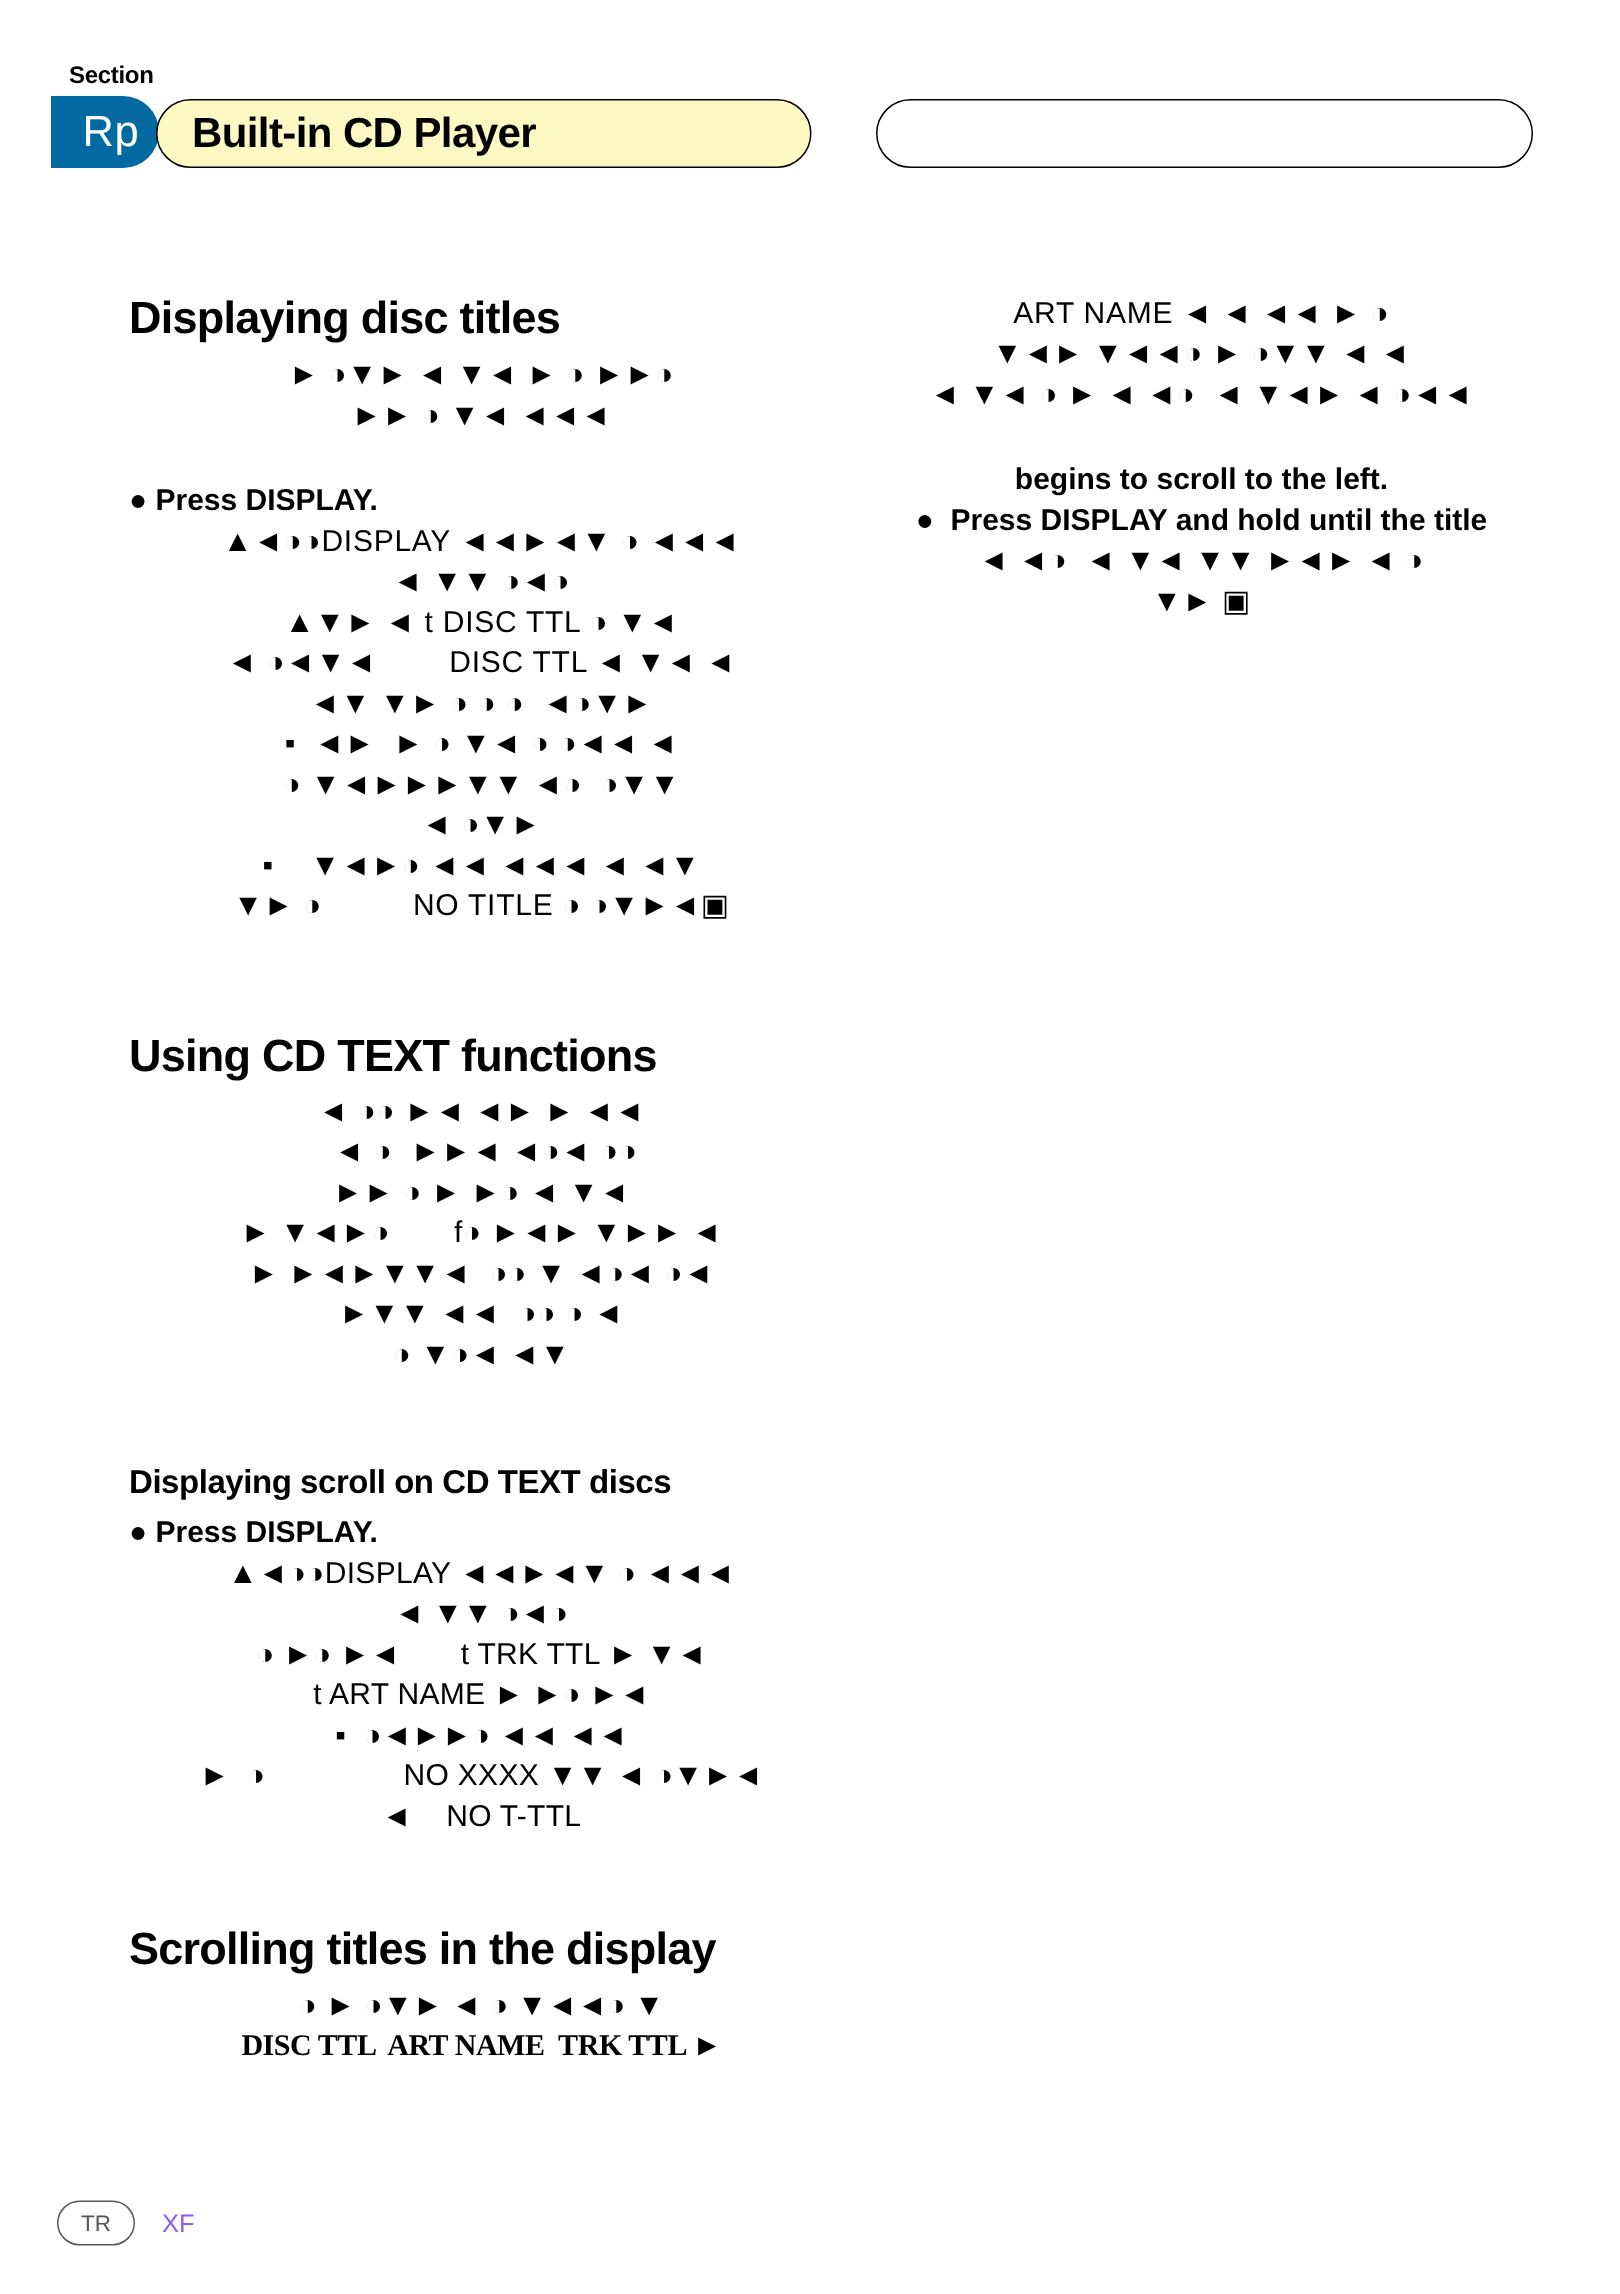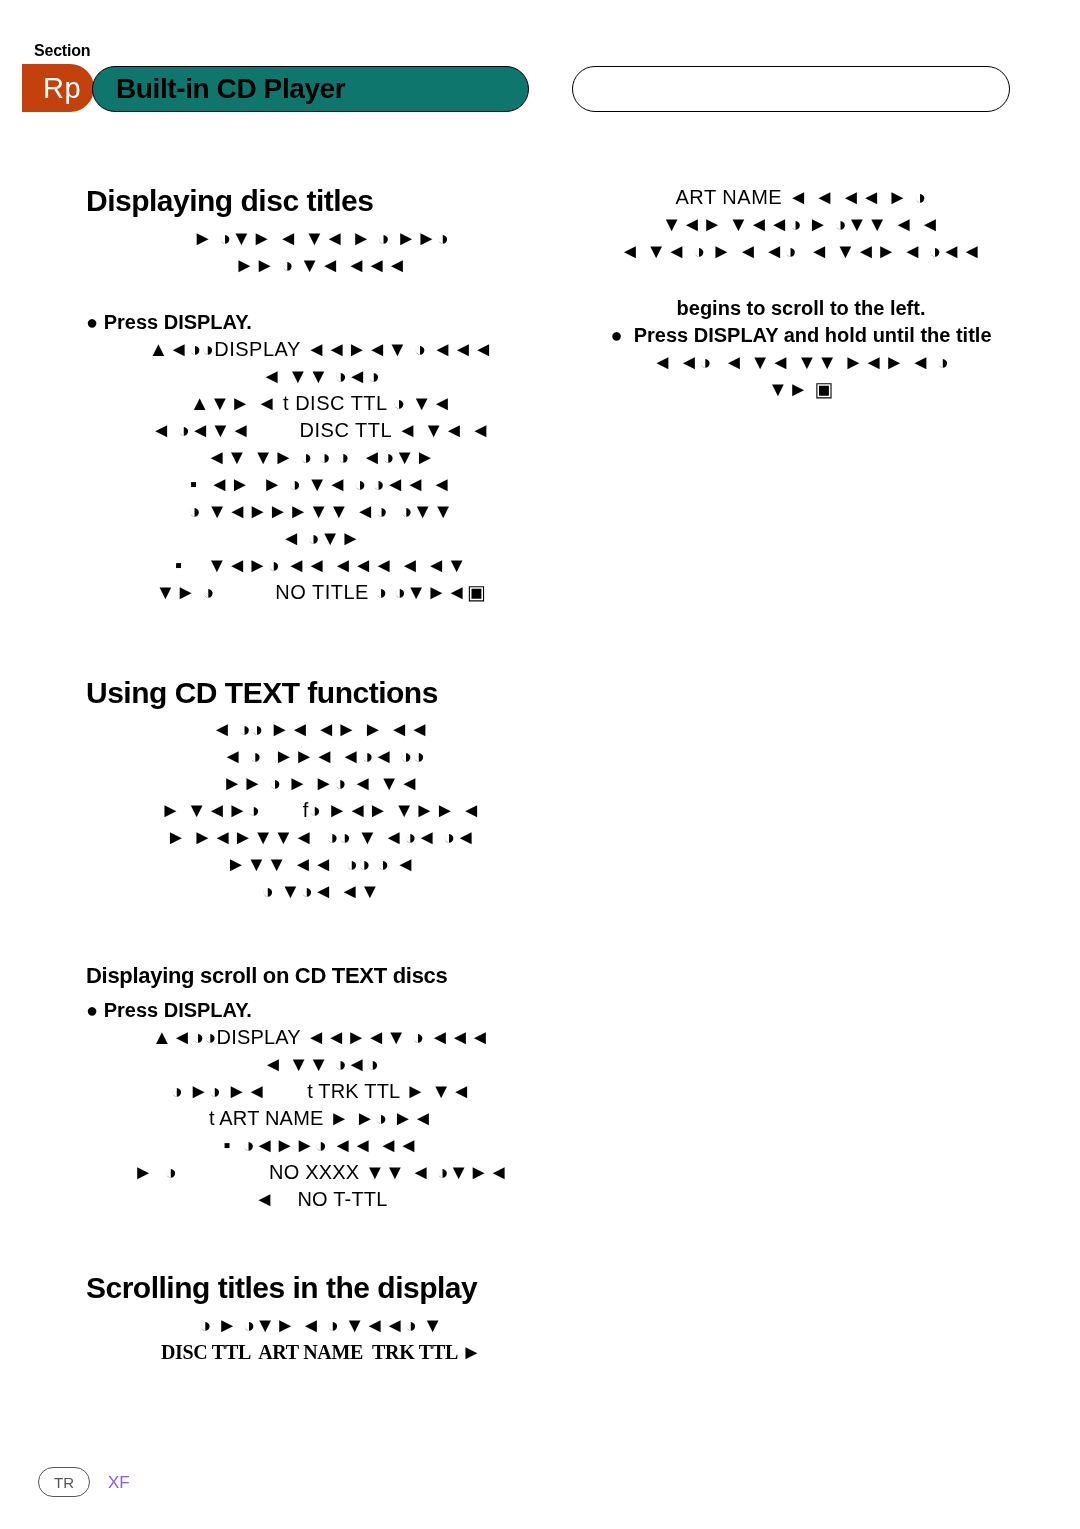--- a/index.html
+++ b/index.html
@@ -12,60 +12,60 @@
     height: 1529px;
     position: relative;
     font-family: "Liberation Sans", sans-serif;
     color: #000000;
     overflow: hidden;
   }
 
   
   .header {
     position: absolute;
-    left: 4px;
+    left: 16px;
     top: 0;
     width: 1000px;
     height: 150px;
   }
   .section-label {
     position: absolute;
     left: 30px;
     top: 42px;
     font-size: 16px;
     font-weight: bold;
     letter-spacing: -0.2px;
   }
   .rp-badge {
     position: absolute;
     left: 18px;
     top: 64px;
     width: 72px;
     height: 48px;
-    background: #c2410c;
+    background: #0369a1;
     border-radius: 0 26px 26px 0;
     color: #ffffff;
     font-size: 29px;
     font-weight: 400;
     letter-spacing: 0.5px;
     display: flex;
     align-items: center;
     justify-content: center;
     box-sizing: border-box;
     padding-left: 8px;
   }
   .title-pill {
     position: absolute;
     left: 88px;
     top: 66px;
     width: 437px;
     height: 46px;
     border: 1.6px solid #000000;
     border-radius: 24px;
-    background: #0f766e;
+    background: #fef9c3;
     box-sizing: border-box;
     text-align: right;
   }
   .title-pill .pill-text {
     position: absolute;
     left: 23px;
     top: 50%;
     transform: translateY(-50%);
     font-size: 28px;
     font-weight: bold;
@@ -80,21 +80,21 @@
     height: 46px;
     border: 1.6px solid #000000;
     border-radius: 24px;
     background: #ffffff;
     box-sizing: border-box;
   }
 
   
   .col {
     position: absolute;
-    top: 184px;
+    top: 196px;
     width: 470px;
   }
   .col-left  { left: 86px; }
   .col-right { left: 566px; }
 
   
   h2.heading {
     margin: 0 0 6px 0;
     font-size: 30px;
     font-weight: bold;

